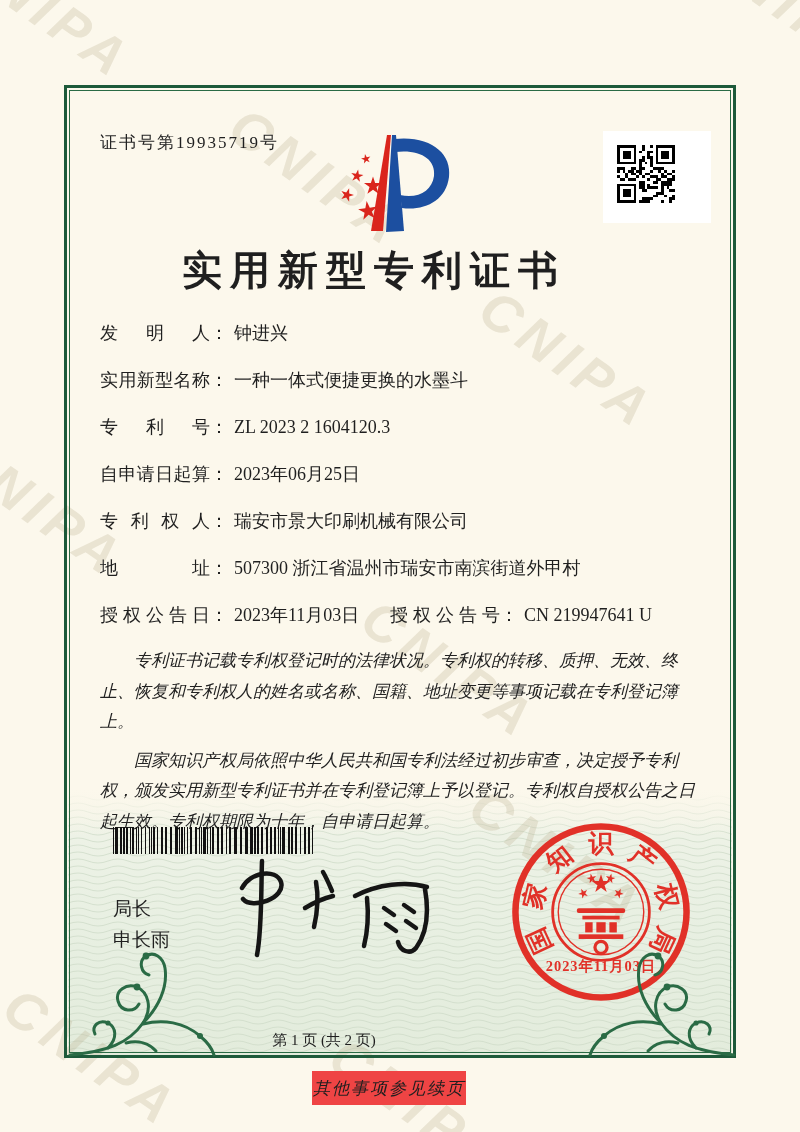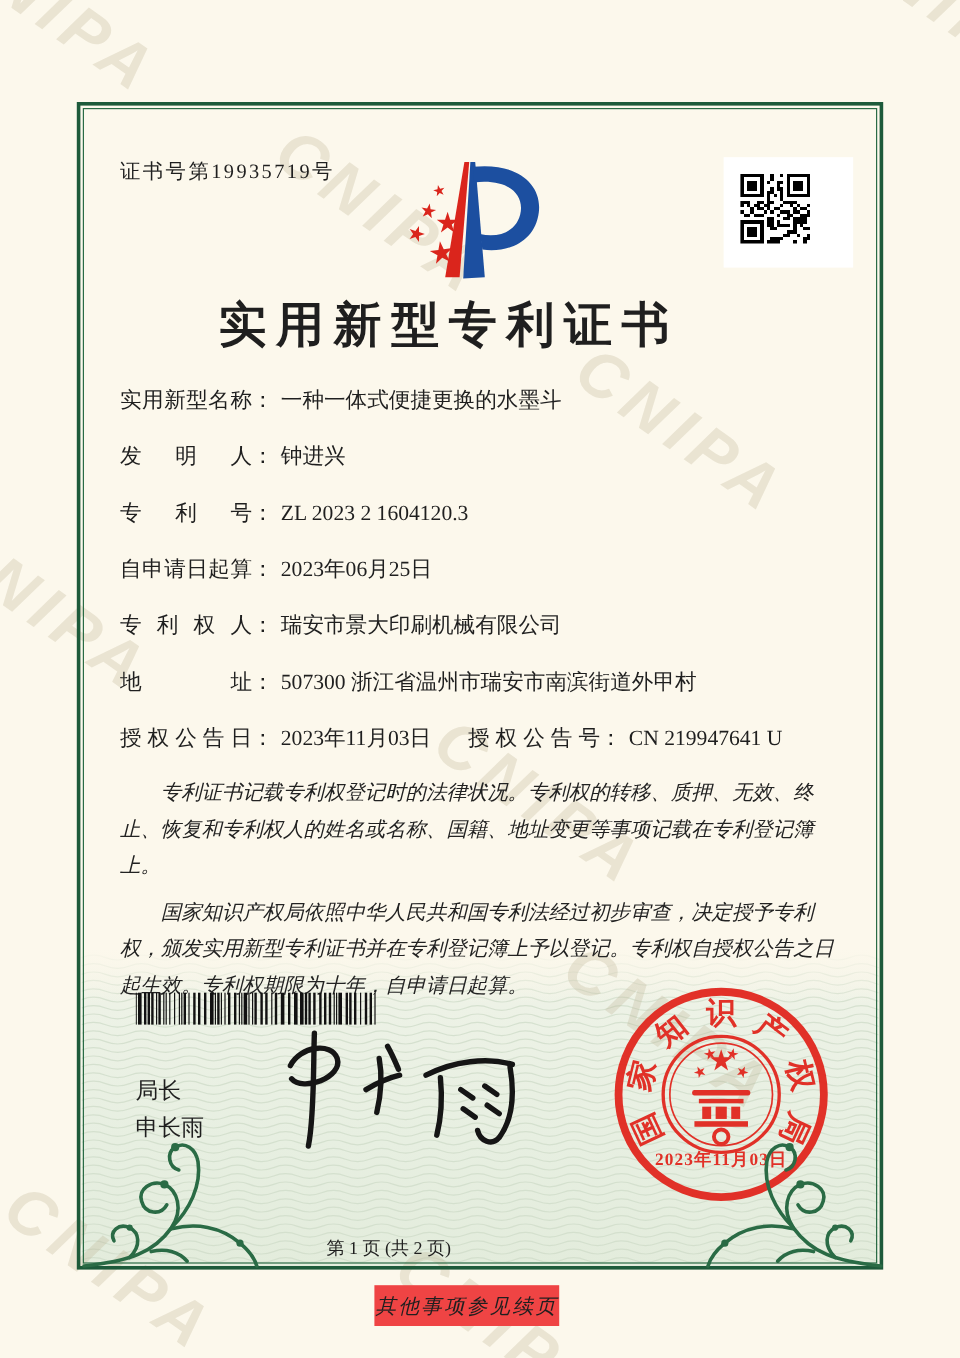--- a/index.html
+++ b/index.html
@@ -257,24 +257,24 @@
           <rect x="11" y="20" width="1" height="1" fill="#000"></rect>
           <rect x="16" y="20" width="1" height="1" fill="#000"></rect>
           <rect x="19" y="20" width="1" height="1" fill="#000"></rect>
         </svg>
     </div>
 
     <div class="title">实用新型专利证书</div>
 
     <div class="fields">
       <div class="frow">
+        <span class="flabel">发明人</span><span class="fcolon">：</span><span>钟进兴</span>
+      </div>
+      <div class="frow">
         <span class="flabel">实用新型名称</span><span class="fcolon">：</span><span>一种一体式便捷更换的水墨斗</span>
-      </div>
-      <div class="frow">
-        <span class="flabel">发明人</span><span class="fcolon">：</span><span>钟进兴</span>
       </div>
       <div class="frow">
         <span class="flabel">专利号</span><span class="fcolon">：</span><span>ZL 2023 2 1604120.3</span>
       </div>
       <div class="frow">
         <span class="flabel">自申请日起算</span><span class="fcolon">：</span><span>2023年06月25日</span>
       </div>
       <div class="frow">
         <span class="flabel">专利权人</span><span class="fcolon">：</span><span>瑞安市景大印刷机械有限公司</span>
       </div>

